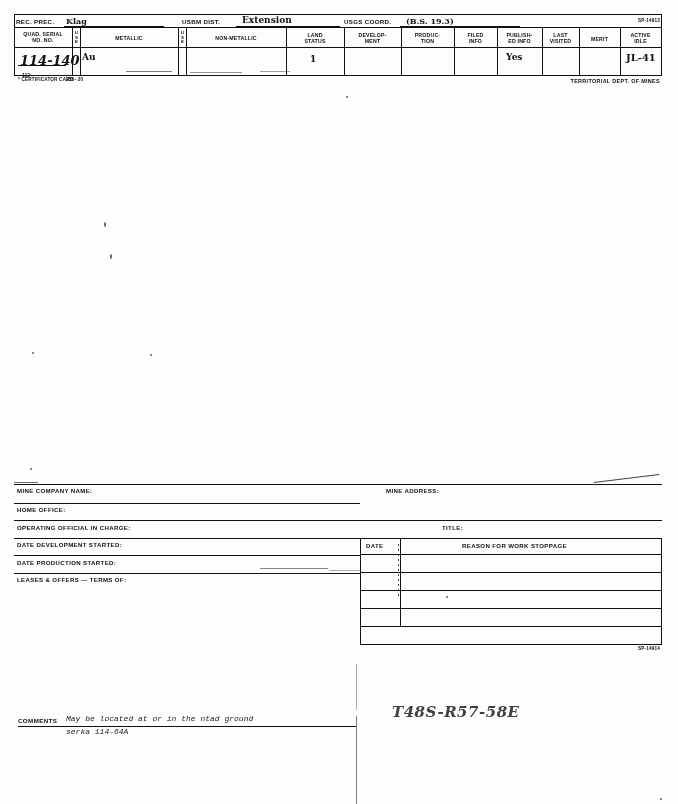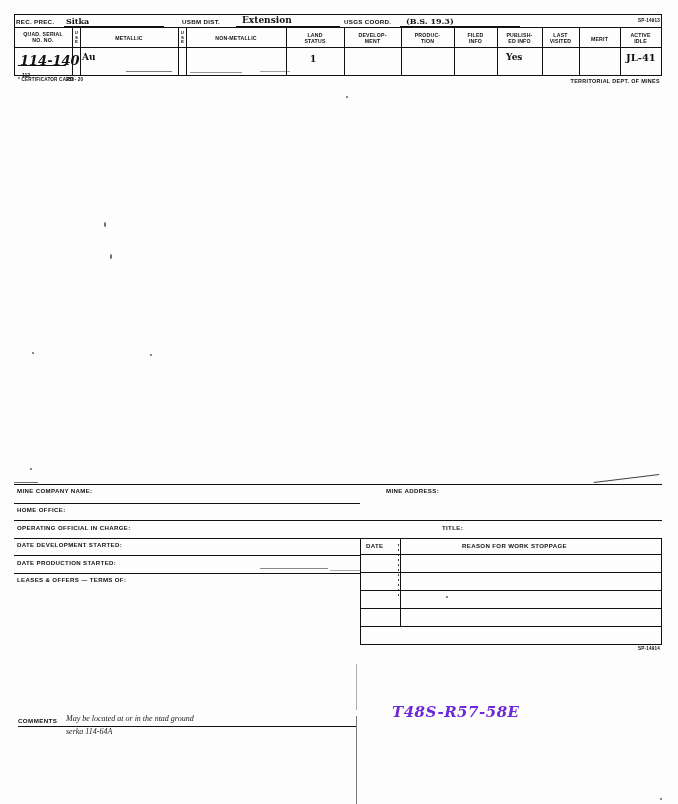--- a/index.html
+++ b/index.html
@@ -121,38 +121,38 @@
   }
   #twp-note {
     position: absolute;
     left: 392px;
     top: 703px;
     font-family: "DejaVu Serif", serif;
     font-style: italic;
     font-weight: bold;
     font-size: 15px;
     letter-spacing: 0.5px;
-    color: #6d28d9;
+    color: #404040;
     text-align: center;
   }
   #comments-label {
     position: absolute;
     left: 18px;
     top: 717px;
     font-size: 6.2px;
     font-weight: bold;
     letter-spacing: 0.4px;
     text-transform: uppercase;
   }
   #comments-hand {
     position: absolute;
     left: 66px;
     top: 712px;
     width: 290px;
-    font-family: Liberation Serif, serif;
+    font-family: Liberation Mono, monospace;
     font-style: italic;
     font-size: 8px;
     line-height: 13px;
     color: #222;
     white-space: pre-line;
   }
 
   
   .speck {
     position: absolute;
@@ -181,21 +181,21 @@
 <div class="page">
 
   <div id="top-form">
 
     <div class="line hline" style="left:0; top:0; width:648px;"></div>
     <div class="line hline" style="left:0; top:13px; width:648px;"></div>
     <div class="line hline" style="left:0; top:33px; width:648px;"></div>
     <div class="line hline" style="left:0; top:61px; width:648px;"></div>
 
     <div class="label-sm" style="position:absolute; left:2px; top:4px;">REC. PREC.</div>
-    <div class="field-written" style="left:52px; top:2px;">Sitka</div>
+    <div class="field-written" style="left:52px; top:2px;">Klag</div>
     <div class="underline-dash" style="left:50px; top:12px; width:100px;"></div>
 
     <div class="label-sm" style="position:absolute; left:168px; top:4px;">USBM DIST.</div>
     <div class="field-written" style="left:228px; top:1px; font-size:9px;">Extension</div>
     <div class="underline-dash" style="left:222px; top:12px; width:104px;"></div>
 
     <div class="label-sm" style="position:absolute; left:330px; top:4px;">USGS COORD.</div>
     <div class="field-written" style="left:392px; top:2px;">(B.S. 19.3)</div>
     <div class="underline-dash" style="left:386px; top:12px; width:120px;"></div>
 

